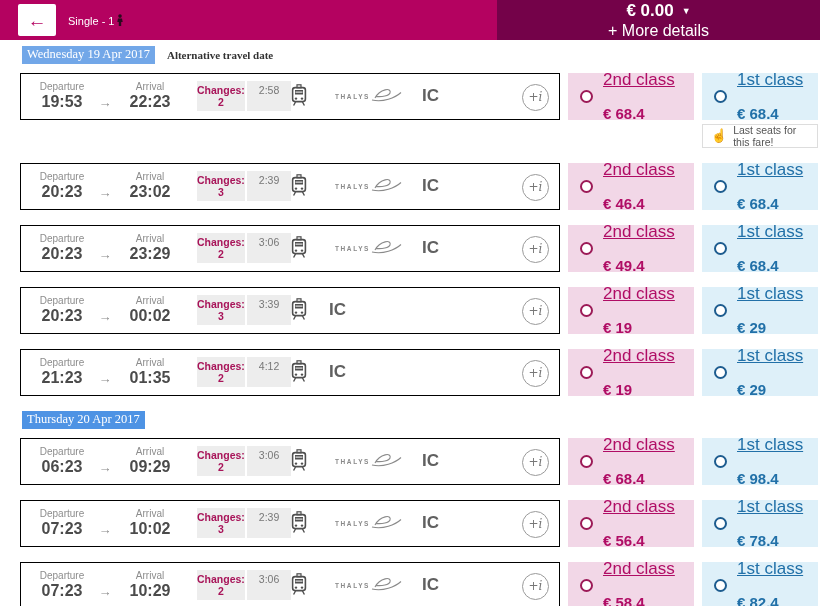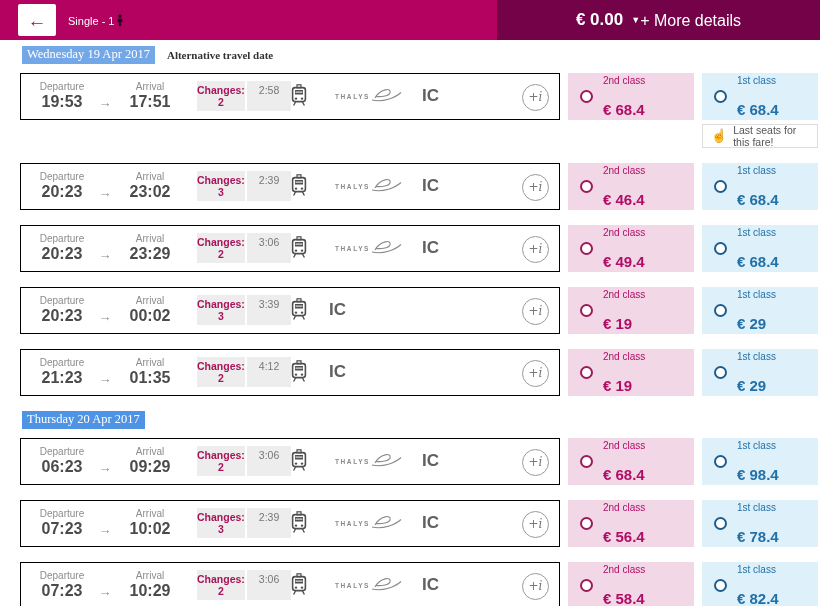--- a/index.html
+++ b/index.html
@@ -10,21 +10,21 @@
   .topbar { height:40px; display:flex; }
   .topbar-left { flex:1; background:#b40260; display:flex; align-items:center; padding:0 0 0 18px; }
   .back-btn { width:38px; height:32px; background:#fff; border:none; border-radius:2px; cursor:pointer;
               display:flex; align-items:center; justify-content:center; }
   .back-btn span { color:#b40260; font-size:19px; font-weight:bold; line-height:1; }
   .trip-info { margin-left:12px; color:#fff; }
   .trip-type { font-size:11px; display:flex; align-items:flex-end; gap:1px; }
   .trip-type svg { margin-bottom:1px; }
   .route { font-size:13.5px; margin-top:2px; }
   .route .hl { background:#3f7fd6; padding:0 2px; }
-  .topbar-right { width:323px; background:#740249; color:#fff; display:flex; 
+  .topbar-right { width:323px; background:#740249; color:#fff; display:flex; flex-direction:column;
                   align-items:center; justify-content:center; cursor:pointer; }
   .total { font-size:17px; font-weight:bold; display:flex; align-items:center; gap:8px; }
   .caret { font-size:9px; }
   .more { font-size:16px; margin-top:1px; }
 
   
   .results { padding:6px 0 0 20px; }
   .section-head { margin:0 2px 9px; display:flex; align-items:center;font-family:Liberation Serif, serif; }
   .section-head.first { margin-top:0; }
   .section-head:not(.first) { margin-top:5px; }
@@ -58,21 +58,21 @@
               border-radius:50%; display:flex; align-items:center; justify-content:center; cursor:pointer; background:#fff;}
   .info-glyph { font-family:"DejaVu Serif", serif; font-style:italic; font-size:12px; color:#777; }
 
   .price { height:47px; display:flex; align-items:center; padding-left:12px; gap:10px; cursor:pointer; }
   .price.pink { width:126px; margin-left:8px; background:#f2d7e7; }
   .col3 { flex:1; margin-left:8px; margin-right:2px; display:flex; flex-direction:column; }
   .price.blue { width:100%; background:#def0f9; }
   .radio { width:13px; height:13px; border-radius:50%; background:#fff; flex:none; }
   .radio.magenta { border:2px solid #9c1a57; }
   .radio.navy { border:2px solid #1d5c8f; }
-  .pl { font-size:10px; }
+  .pl { font-size:17px;text-decoration:underline; }
   .pv { font-size:15px; font-weight:bold; margin-top:15px; }
   .pink .pl, .pink .pv { color:#b00d65; }
   .blue .pl, .blue .pv { color:#2170a8; }
 
   .note { margin-top:4px; height:24px; border:1px solid #ddd; background:#fff; display:flex;
           align-items:center; gap:6px; padding:0 8px; font-size:10.5px; color:#555; }
   .note-icon { color:#e8821e; font-size:13px; line-height:1; }
 </style>
 </head>
 <body>
@@ -108,21 +108,21 @@
     <span class="date-band">Wednesday 19 Apr 2017</span>
     <span class="alt-label">Alternative travel date</span>
   </div>
       <div class="journey-block">
     <div class="card">
       <div class="time-grid">
         <div class="lbl t-dep-l">Departure</div>
         <div class="lbl t-arr-l">Arrival</div>
         <div class="time t-dep">19:53</div>
         <div class="arrow">→</div>
-        <div class="time t-arr">17:51</div>
+        <div class="time t-arr">22:23</div>
       </div>
       <div class="changes-box">
         <div class="changes">Changes: 2</div>
         <div class="duration">2:58</div>
       </div>
       <div class="transport">
         <svg width="20" height="24" viewBox="0 0 20 24">
           <rect x="8" y="0.8" width="4" height="3" fill="none" stroke="#4f4f4f" stroke-width="1.2"></rect>
           <rect x="3.6" y="3.6" width="12.8" height="14" rx="2.5" fill="none" stroke="#4f4f4f" stroke-width="1.6"></rect>
           <rect x="6" y="6" width="8" height="4.5" fill="#4f4f4f"></rect>

